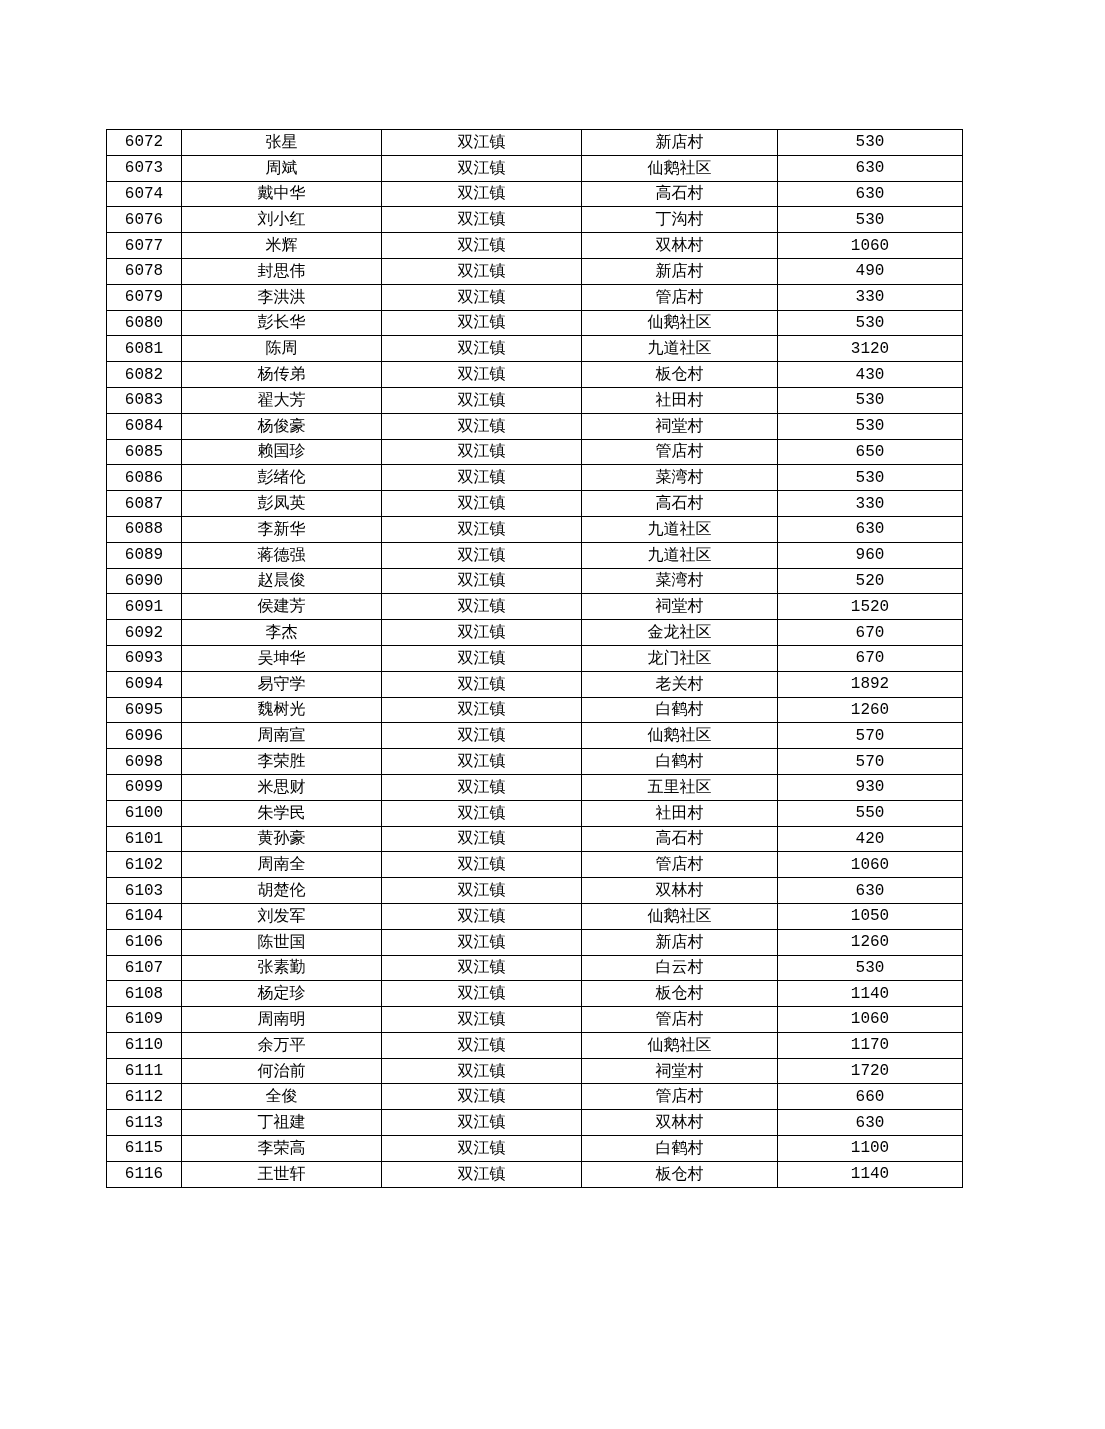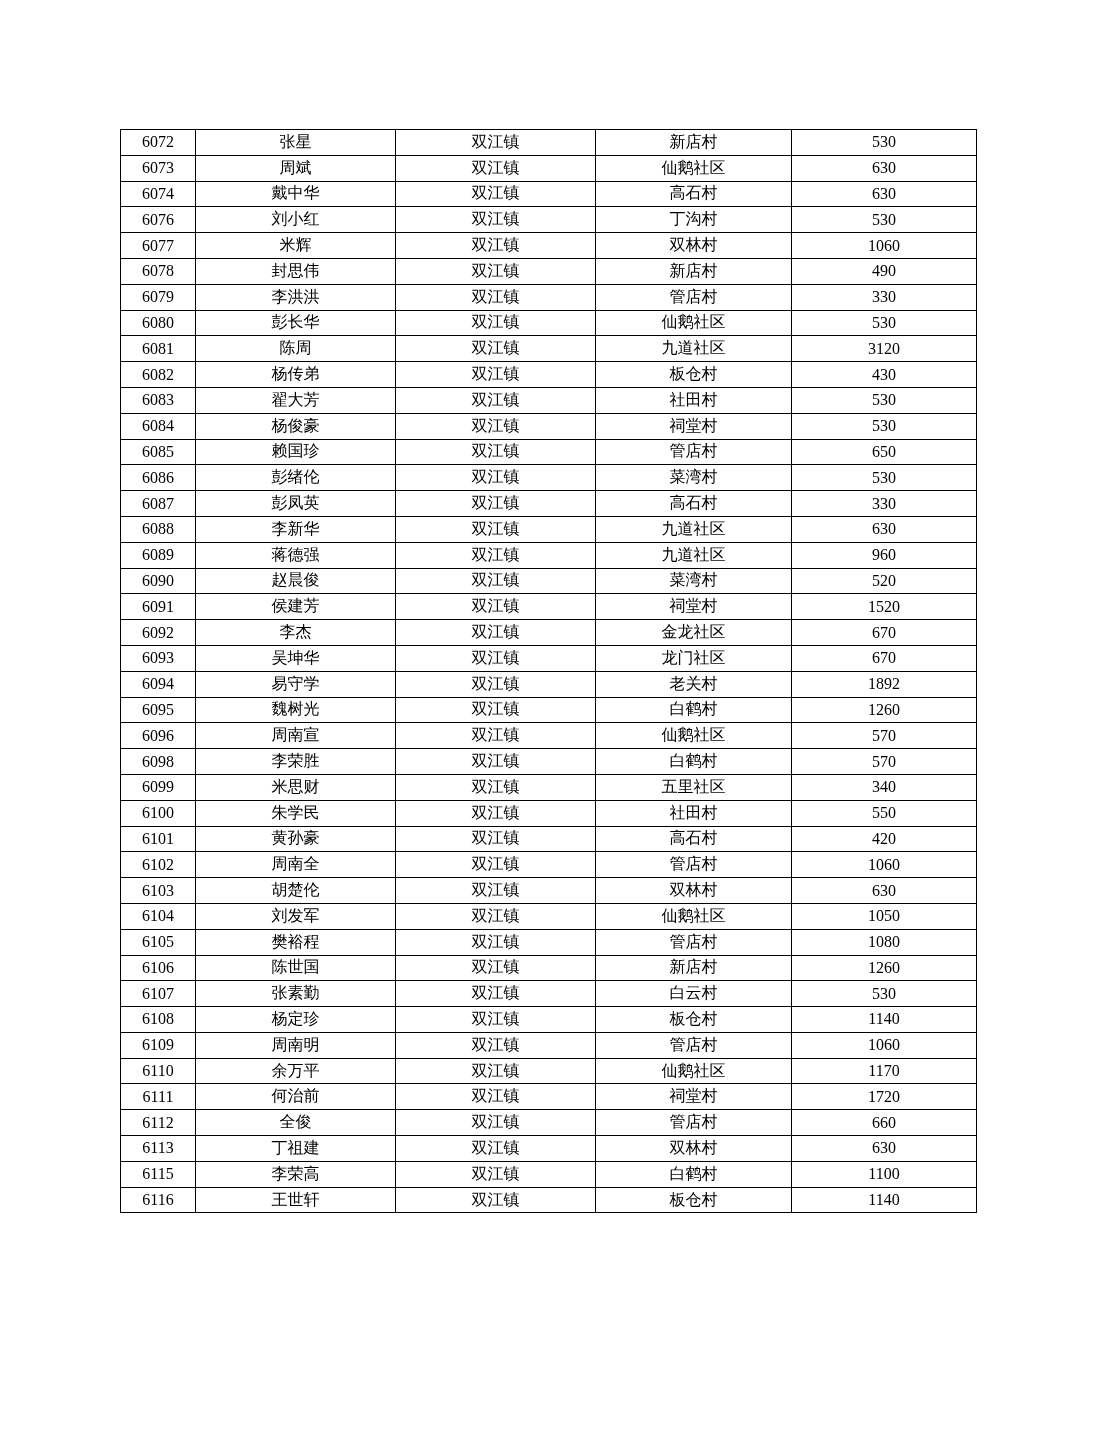--- a/index.html
+++ b/index.html
@@ -10,25 +10,26 @@
   .page {
     position: relative;
     width: 1105px;
     height: 1429px;
     background: #ffffff;
     font-family: "Liberation Serif", "DejaVu Serif", serif;
     color: #000000;
   }
   table.roster {
     position: absolute;
-    left: 120px;
+    left: 106px;
     top: 129px;
     width: 856px;
     border-collapse: collapse;
     table-layout: fixed;
+    font-family: Liberation Mono, monospace;
   }
   table.roster td {
     border: 1px solid #000000;
     height: 24.8px;
     padding: 0 2px;
     font-size: 16px;
     text-align: center;
     vertical-align: middle;
     overflow: hidden;
     white-space: nowrap;
@@ -225,21 +226,21 @@
           <td>李荣胜</td>
           <td>双江镇</td>
           <td>白鹤村</td>
           <td>570</td>
         </tr>
         <tr>
           <td>6099</td>
           <td>米思财</td>
           <td>双江镇</td>
           <td>五里社区</td>
-          <td>340</td>
+          <td>930</td>
         </tr>
         <tr>
           <td>6100</td>
           <td>朱学民</td>
           <td>双江镇</td>
           <td>社田村</td>
           <td>550</td>
         </tr>
         <tr>
           <td>6101</td>
@@ -261,27 +262,20 @@
           <td>双江镇</td>
           <td>双林村</td>
           <td>630</td>
         </tr>
         <tr>
           <td>6104</td>
           <td>刘发军</td>
           <td>双江镇</td>
           <td>仙鹅社区</td>
           <td>1050</td>
-        </tr>
-        <tr>
-          <td>6105</td>
-          <td>樊裕程</td>
-          <td>双江镇</td>
-          <td>管店村</td>
-          <td>1080</td>
         </tr>
         <tr>
           <td>6106</td>
           <td>陈世国</td>
           <td>双江镇</td>
           <td>新店村</td>
           <td>1260</td>
         </tr>
         <tr>
           <td>6107</td>

